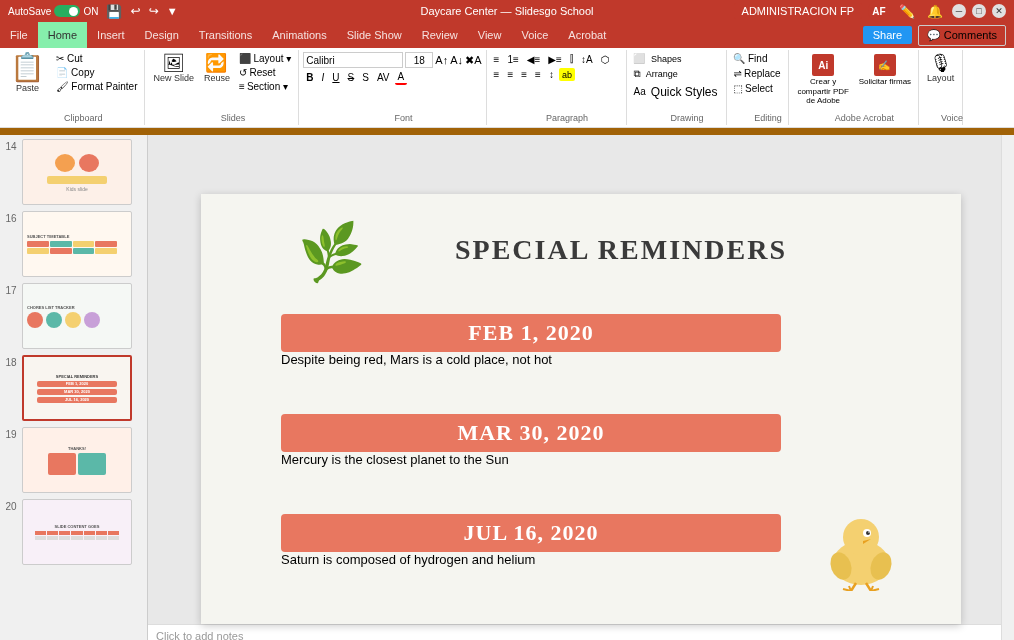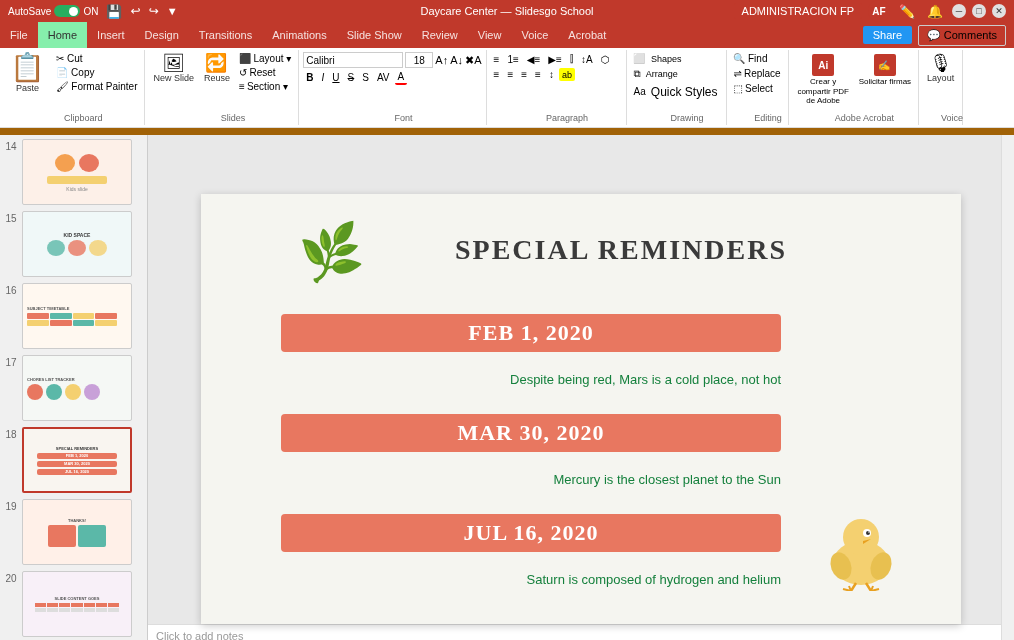--- a/index.html
+++ b/index.html
@@ -64,21 +64,21 @@
     .slide-thumb.active .slide-img { border: 2px solid #c0392b; }
 
     
     #canvas-area { flex: 1; background: #e8e8e8; display: flex; flex-direction: column; align-items: center; justify-content: center; position: relative; }
     #slide-canvas { width: 760px; height: 430px; background: #f5f5f0; position: relative; box-shadow: 0 2px 8px rgba(0,0,0,0.2); overflow: hidden; }
 
     
     .special-title { font-family: Georgia, serif; font-size: 28px; font-weight: bold; color: #3a3a3a; letter-spacing: 2px; text-transform: uppercase; }
     .date-banner { background: #e87760; border-radius: 4px; display: flex; align-items: center; justify-content: center; padding: 6px 20px; }
     .date-text { font-family: Georgia, serif; font-size: 22px; font-weight: bold; color: white; text-transform: uppercase; letter-spacing: 1px; }
-    .reminder-text { font-size: 13px; color: #15803d; text-align: right; margin-top: 20px; }
+    .reminder-text { font-size: 13px; color: #000000; text-align: left; margin-top: 0; }
 
     
     .thumb14 { background: #fdf0e8; }
     .thumb15 { background: #f0f8f8; }
     .thumb16 { background: #fff8f0; }
     .thumb19 { background: #fff0e8; }
     .thumb20 { background: #f8f0f8; }
 
     
     #slide-panel::-webkit-scrollbar { width: 6px; }
@@ -309,33 +309,20 @@
           <div style="display:flex; gap:4px; padding:2px;">
             <div style="width:20px; height:18px; background:#f4a050; border-radius:50%;"></div>
             <div style="width:20px; height:18px; background:#e87760; border-radius:50%;"></div>
           </div>
           <div style="width:60px; height:8px; background:#f4d070; border-radius:2px; margin-top:2px;"></div>
           <div style="font-size:5px; color:#888; margin-top:2px; text-align:center;">Kids slide</div>
         </div>
       </div>
     </div>
 
-    <div class="slide-thumb">
-      <span class="slide-num">15</span>
-      <div class="slide-img thumb15">
-        <div style="display:flex; flex-direction:column; align-items:center; gap:2px; padding:4px; width:100%;">
-          <div style="font-size:5px; font-weight:bold; color:#3a3a3a;">KID SPACE</div>
-          <div style="display:flex; gap:3px;">
-            <div style="width:18px; height:16px; background:#5bb8a8; border-radius:50%; opacity:0.8;"></div>
-            <div style="width:18px; height:16px; background:#e87760; border-radius:50%; opacity:0.8;"></div>
-            <div style="width:18px; height:16px; background:#f4d070; border-radius:50%; opacity:0.8;"></div>
-          </div>
-        </div>
-      </div>
-    </div>
 
     <div class="slide-thumb">
       <span class="slide-num">16</span>
       <div class="slide-img thumb16">
         <div style="display:flex; flex-direction:column; align-items:flex-start; padding:4px; gap:2px; width:100%;">
           <div style="font-size:4px; font-weight:bold; color:#555;">SUBJECT TIMETABLE</div>
           <div style="display:grid; grid-template-columns:repeat(4,1fr); gap:1px; width:90%;">
             <div style="height:6px; background:#e87760; border-radius:1px;"></div>
             <div style="height:6px; background:#5bb8a8; border-radius:1px;"></div>
             <div style="height:6px; background:#f4d070; border-radius:1px;"></div>

